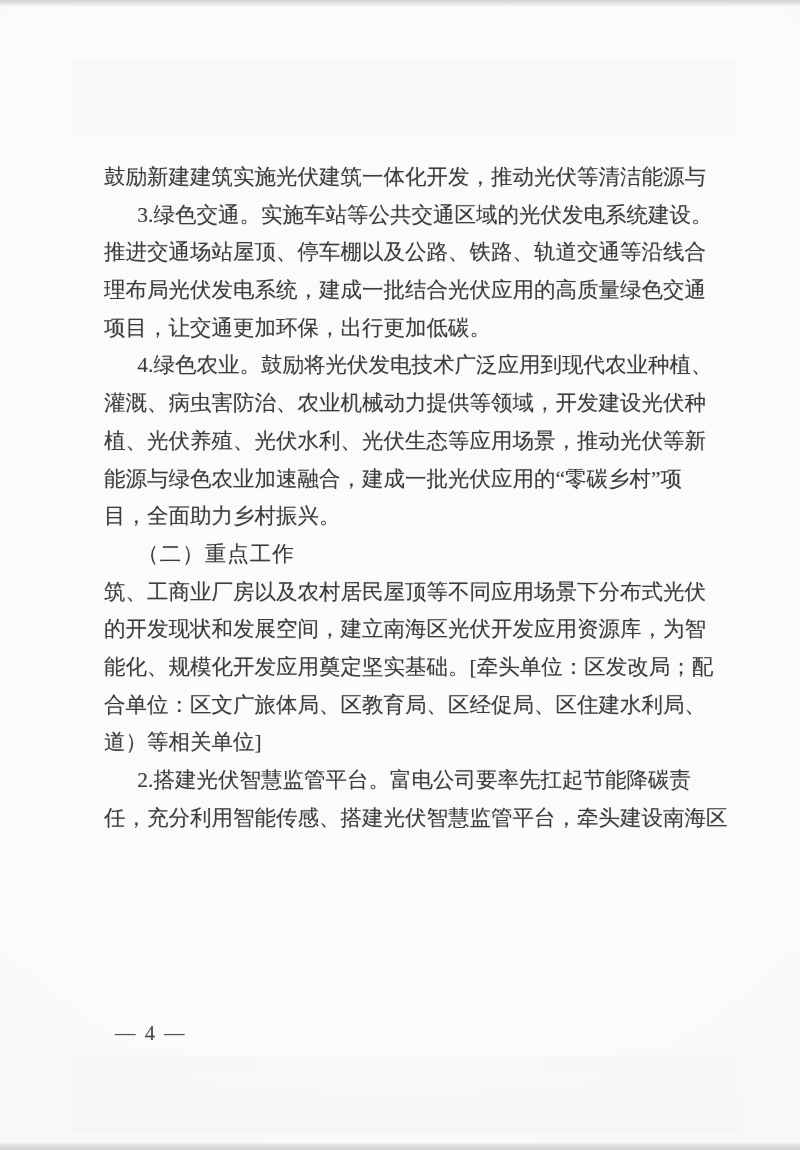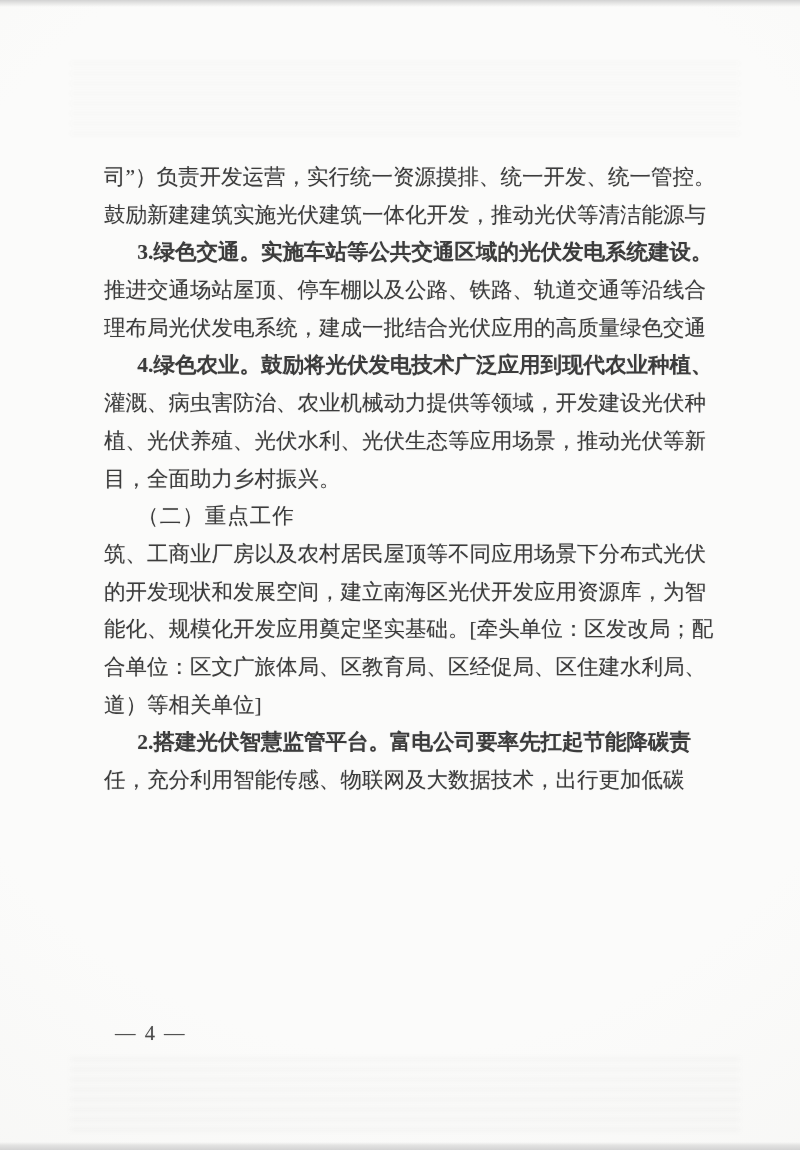--- a/index.html
+++ b/index.html
@@ -52,21 +52,21 @@
     line-height: 37.7px;
     color: #3c3c3c;
     text-shadow: 0 0 1px rgba(70,70,70,0.35);
     text-align: justify;
     letter-spacing: 0;
   }
   .line {
     height: 37.7px;
     white-space: nowrap;
   }
-  .line.indent { text-indent: 1.55em; font-weight: bold; }
+  .line.indent { text-indent: 1.55em; }
   .line.heading { font-weight: normal; letter-spacing: 1px; }
 
   .page-number {
     position: absolute;
     left: 115px;
     top: 1019px;
     font-size: 20.5px;
     line-height: 28px;
     color: #4a4a4a;
     text-shadow: 0 0 1px rgba(70,70,70,0.3);
@@ -76,35 +76,36 @@
 </head>
 <body>
 
 <div class="scan">
 
   <div class="top-edge"></div>
   <div class="bleed bleed-top"></div>
   <div class="bleed bleed-bottom"></div>
 
   <div class="doc-body">
-    <div class="line">司”）负责开发运营，实行统一资源摸排、统一开发、统一管控。</div>
     <div class="line">鼓励新建建筑实施光伏建筑一体化开发，推动光伏等清洁能源与</div>
     <div class="line indent">3.绿色交通。实施车站等公共交通区域的光伏发电系统建设。</div>
     <div class="line">推进交通场站屋顶、停车棚以及公路、铁路、轨道交通等沿线合</div>
     <div class="line">理布局光伏发电系统，建成一批结合光伏应用的高质量绿色交通</div>
+    <div class="line">项目，让交通更加环保，出行更加低碳。</div>
     <div class="line indent">4.绿色农业。鼓励将光伏发电技术广泛应用到现代农业种植、</div>
     <div class="line">灌溉、病虫害防治、农业机械动力提供等领域，开发建设光伏种</div>
     <div class="line">植、光伏养殖、光伏水利、光伏生态等应用场景，推动光伏等新</div>
+    <div class="line">能源与绿色农业加速融合，建成一批光伏应用的“零碳乡村”项</div>
     <div class="line">目，全面助力乡村振兴。</div>
     <div class="line indent heading">（二）重点工作</div>
     <div class="line">筑、工商业厂房以及农村居民屋顶等不同应用场景下分布式光伏</div>
     <div class="line">的开发现状和发展空间，建立南海区光伏开发应用资源库，为智</div>
     <div class="line">能化、规模化开发应用奠定坚实基础。[牵头单位：区发改局；配</div>
     <div class="line">合单位：区文广旅体局、区教育局、区经促局、区住建水利局、</div>
     <div class="line">道）等相关单位]</div>
     <div class="line indent">2.搭建光伏智慧监管平台。富电公司要率先扛起节能降碳责</div>
-    <div class="line">任，充分利用智能传感、物联网及大数据技术，出行更加低碳</div>
+    <div class="line">任，充分利用智能传感、搭建光伏智慧监管平台，牵头建设南海区</div>
   </div>
 
   <div class="page-number">— 4 —</div>
 
   <div class="bottom-edge"></div>
 </div>
 
 </body></html>

